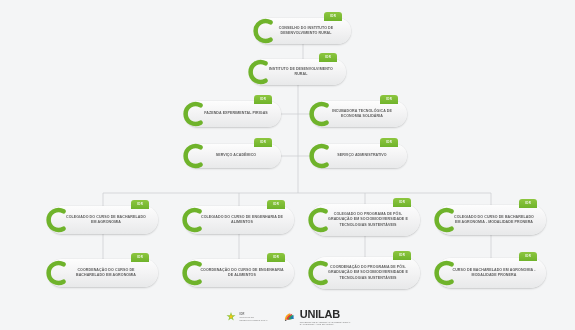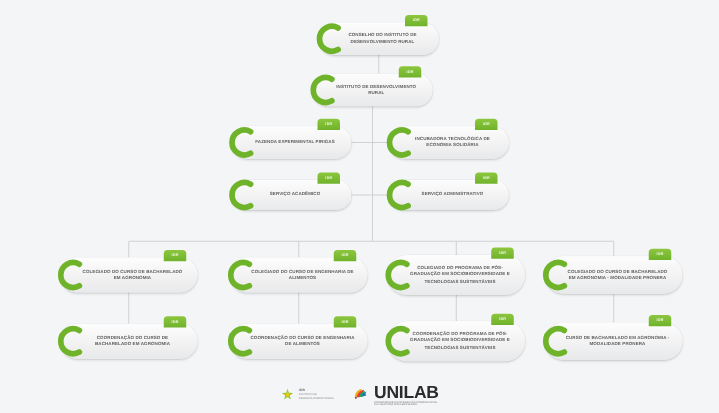--- a/index.html
+++ b/index.html
@@ -99,21 +99,21 @@
     display: flex;
     align-items: center;
     justify-content: center;
     gap: 14px;
   }
   .logo-block { display: flex; align-items: center; gap: 3px; }
   .logo-idr-text { display: flex; flex-direction: column; gap: 0.5px; }
   .logo-idr-title { font-size: 2.6px; font-weight: 700; color: #6b6b6b; letter-spacing: 0.2px; }
   .logo-idr-sub { font-size: 2.1px; color: #8a8a8a; line-height: 1.35; }
   .logo-unilab-word {
-    font-size: 14px;
+    font-size: 11px;
     font-weight: 700;
     color: #2b2b2b;
     letter-spacing: -0.2px;
     line-height: 1;
   }
   .logo-unilab-sub {
     font-size: 2.1px;
     color: #7d7d7d;
     line-height: 1.3;
     margin-top: 1px;

